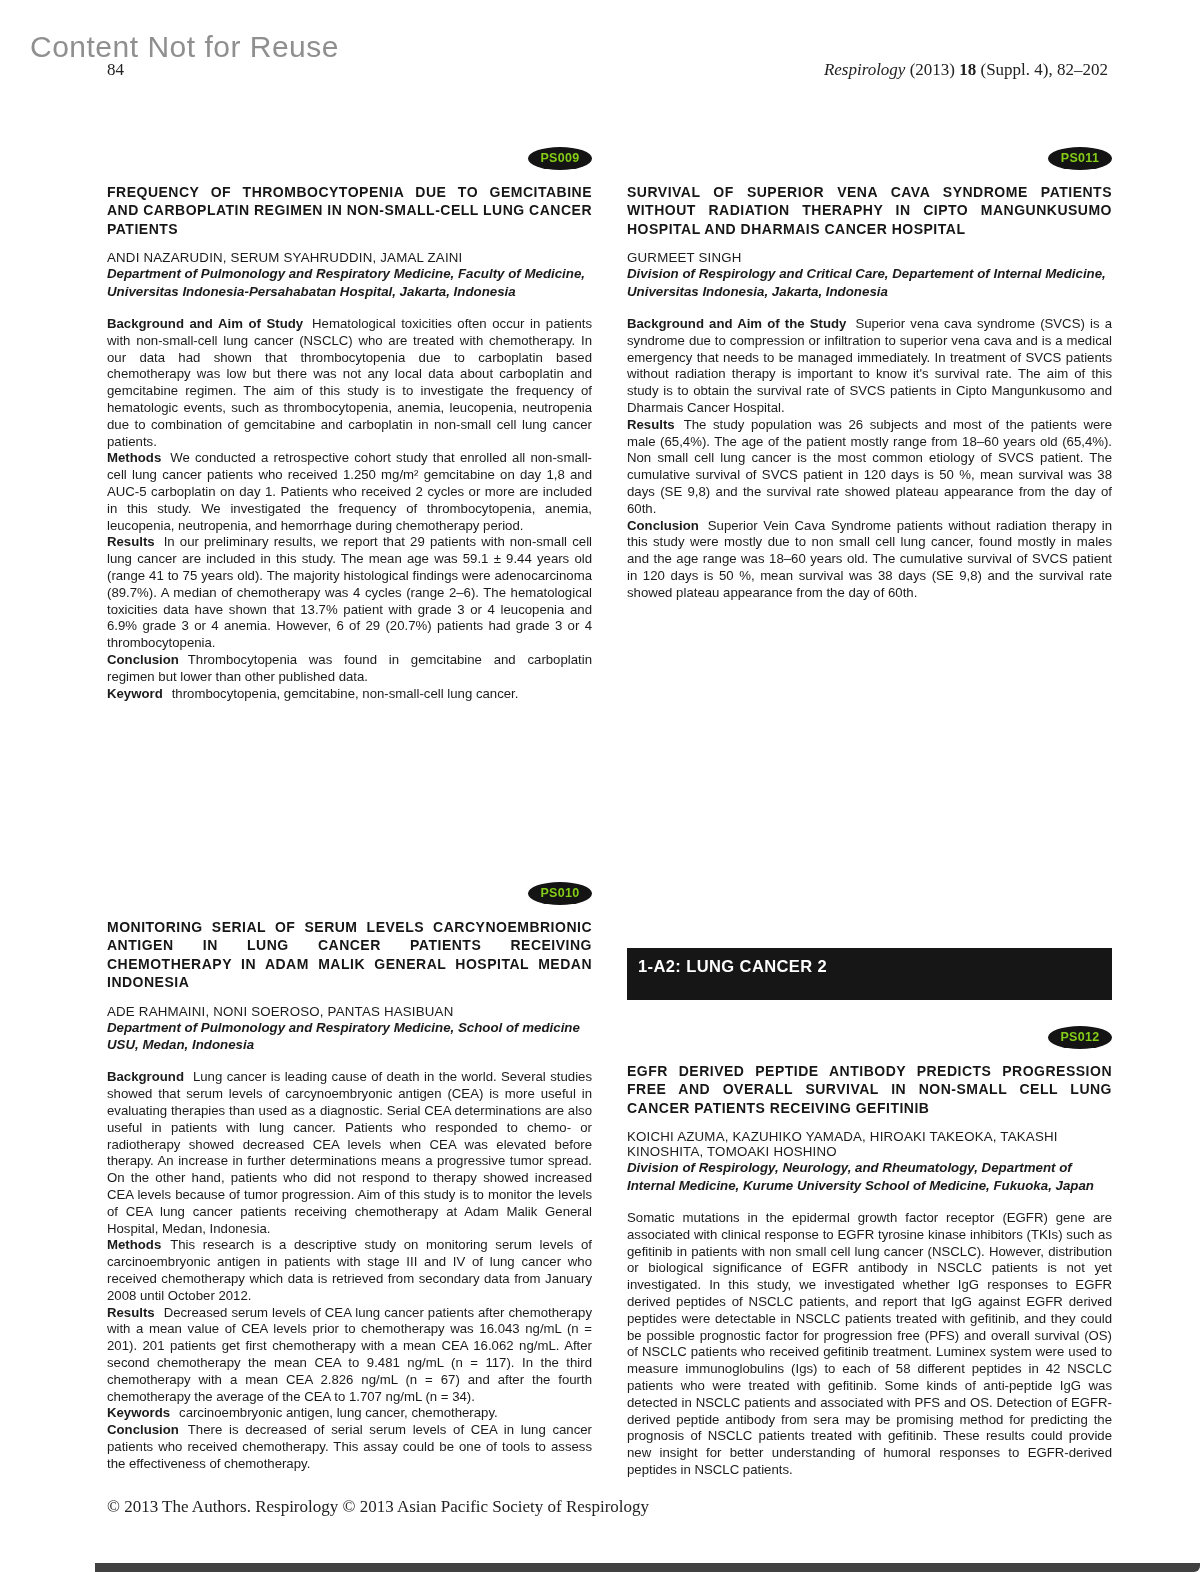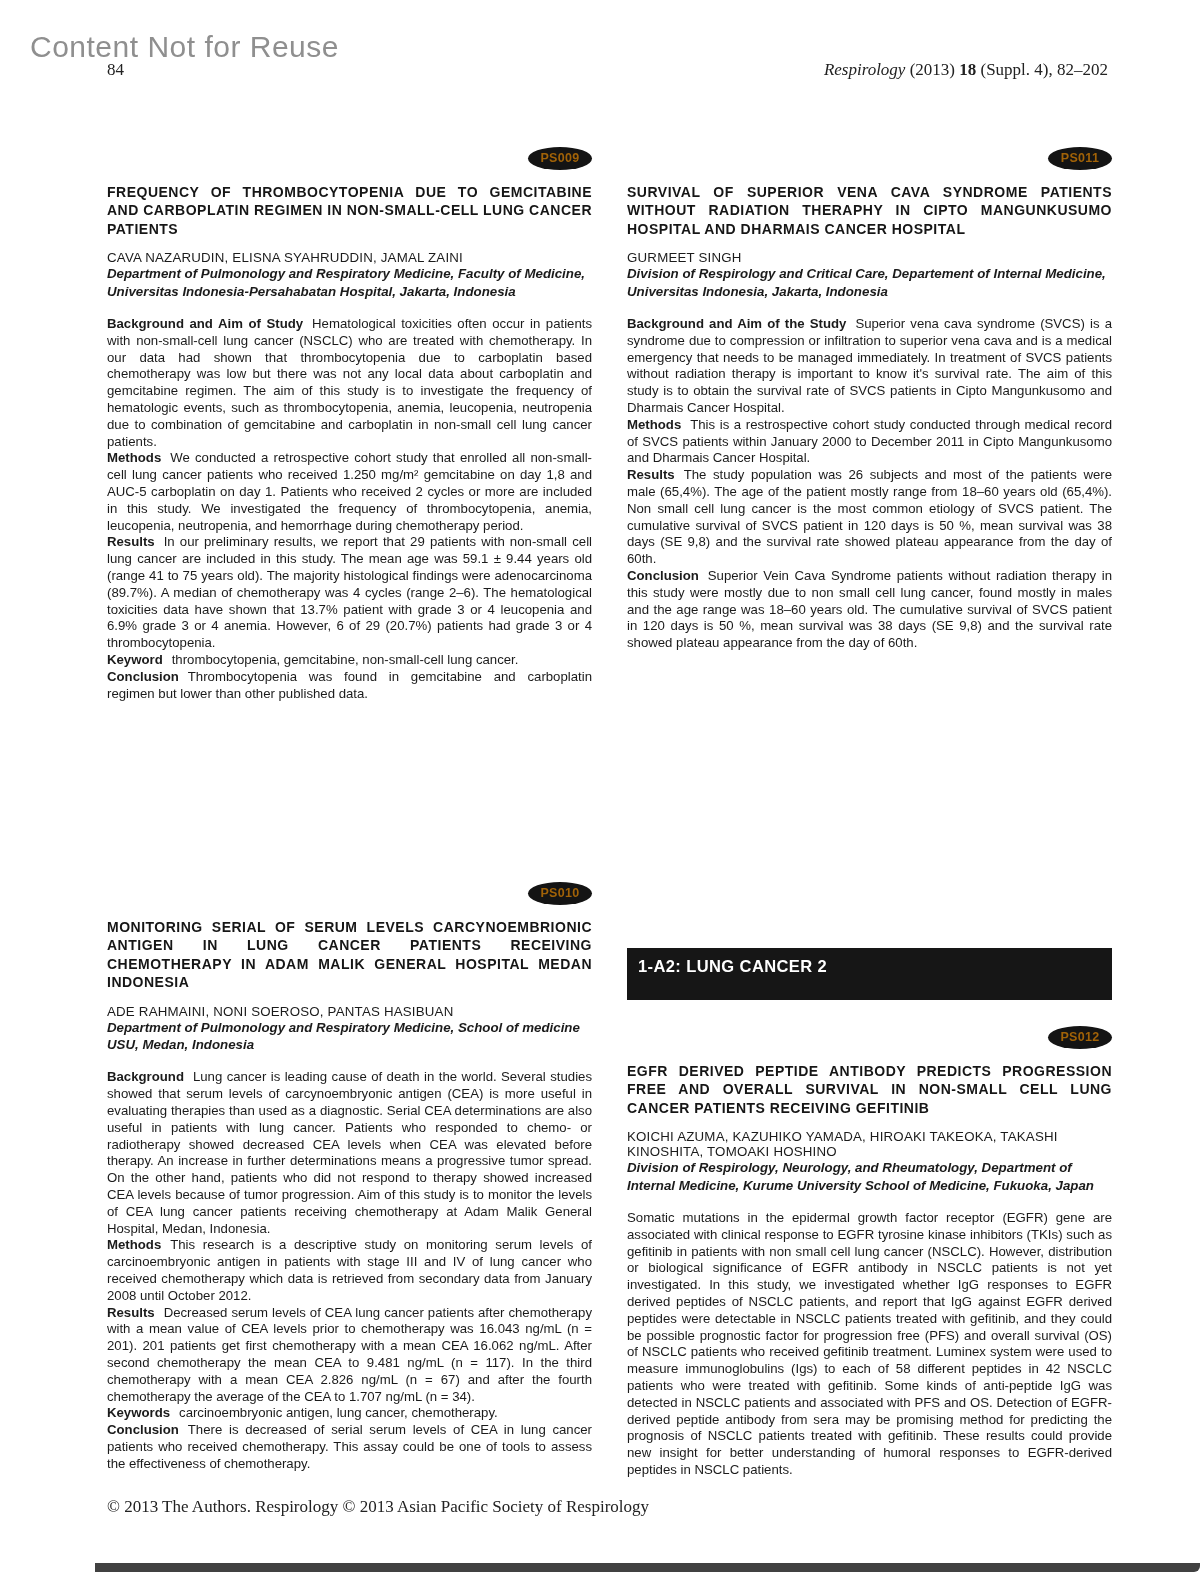--- a/index.html
+++ b/index.html
@@ -17,21 +17,21 @@
   }
   .jref {
     position:absolute; right:92px; top:60px;
     font-family:"Liberation Serif", serif; font-size:17px; color:#222;
   }
   .jref .it { font-style:italic; }
   .jref .b  { font-weight:bold; }
 
   .abstract { position:absolute; width:485px; }
   .badge {
-    margin-left:auto; width:64px; height:23px; background:#141414; color:#a16207;
+    margin-left:auto; width:64px; height:23px; background:#141414; color:#84cc16;
     border-radius:50%; text-align:center; line-height:23px;
     font-size:12.5px; font-weight:bold; letter-spacing:0.3px;
   }
   .title {
     margin-top:13px; font-weight:bold; font-size:14px; line-height:1.32;
     letter-spacing:0.5px; text-align:justify; color:#161616;
   }
   .authors { margin-top:12px; font-size:13.3px; letter-spacing:0.2px; }
   .affil   { font-style:italic; font-size:13.3px; line-height:1.3;font-weight:bold; }
   .bodytext { margin-top:16px; font-size:13.2px; line-height:16.8px; text-align:justify; }
@@ -65,39 +65,38 @@
 
   <div class="watermark">Content Not for Reuse</div>
 
   <div class="pageno">84</div>
 
   <div class="jref"><span class="it">Respirology</span><span> (2013) </span><span class="b">18</span><span> (Suppl. 4), 82–202</span></div>
 
   <div class="abstract" id="ps009">
     <div class="badge">PS009</div>
     <div class="title">FREQUENCY OF THROMBOCYTOPENIA DUE TO GEMCITABINE AND CARBOPLATIN REGIMEN IN NON-SMALL-CELL LUNG CANCER PATIENTS</div>
-    <div class="authors">CAVA NAZARUDIN, ELISNA SYAHRUDDIN, JAMAL ZAINI</div>
+    <div class="authors">ANDI NAZARUDIN, SERUM SYAHRUDDIN, JAMAL ZAINI</div>
     <div class="affil">Department of Pulmonology and Respiratory Medicine, Faculty of Medicine, Universitas Indonesia-Persahabatan Hospital, Jakarta, Indonesia</div>
     <div class="bodytext">
       <p class="sec"><span class="plabel">Background and Aim of Study</span><span>Hematological toxicities often occur in patients with non-small-cell lung cancer (NSCLC) who are treated with chemotherapy. In our data had shown that thrombocytopenia due to carboplatin based chemotherapy was low but there was not any local data about carboplatin and gemcitabine regimen. The aim of this study is to investigate the frequency of hematologic events, such as thrombocytopenia, anemia, leucopenia, neutropenia due to combination of gemcitabine and carboplatin in non-small cell lung cancer patients.</span></p>
       <p class="sec"><span class="plabel">Methods</span><span>We conducted a retrospective cohort study that enrolled all non-small-cell lung cancer patients who received 1.250 mg/m² gemcitabine on day 1,8 and AUC-5 carboplatin on day 1. Patients who received 2 cycles or more are included in this study. We investigated the frequency of thrombocytopenia, anemia, leucopenia, neutropenia, and hemorrhage during chemotherapy period.</span></p>
       <p class="sec"><span class="plabel">Results</span><span>In our preliminary results, we report that 29 patients with non-small cell lung cancer are included in this study. The mean age was 59.1 ± 9.44 years old (range 41 to 75 years old). The majority histological findings were adenocarcinoma (89.7%). A median of chemotherapy was 4 cycles (range 2–6). The hematological toxicities data have shown that 13.7% patient with grade 3 or 4 leucopenia and 6.9% grade 3 or 4 anemia. However, 6 of 29 (20.7%) patients had grade 3 or 4 thrombocytopenia.</span></p>
+      <p class="sec"><span class="plabel">Conclusion</span><span>Thrombocytopenia was found in gemcitabine and carboplatin regimen but lower than other published data.</span></p>
       <p class="sec"><span class="plabel">Keyword</span><span>thrombocytopenia, gemcitabine, non-small-cell lung cancer.</span></p>
-      <p class="sec"><span class="plabel">Conclusion</span><span>Thrombocytopenia was found in gemcitabine and carboplatin regimen but lower than other published data.</span></p>
     </div>
   </div>
 
   <div class="abstract" id="ps011">
     <div class="badge">PS011</div>
     <div class="title">SURVIVAL OF SUPERIOR VENA CAVA SYNDROME PATIENTS WITHOUT RADIATION THERAPHY IN CIPTO MANGUNKUSUMO HOSPITAL AND DHARMAIS CANCER HOSPITAL</div>
     <div class="authors">GURMEET SINGH</div>
     <div class="affil">Division of Respirology and Critical Care, Departement of Internal Medicine, Universitas Indonesia, Jakarta, Indonesia</div>
     <div class="bodytext">
       <p class="sec"><span class="plabel">Background and Aim of the Study</span><span>Superior vena cava syndrome (SVCS) is a syndrome due to compression or infiltration to superior vena cava and is a medical emergency that needs to be managed immediately. In treatment of SVCS patients without radiation therapy is important to know it's survival rate. The aim of this study is to obtain the survival rate of SVCS patients in Cipto Mangunkusomo and Dharmais Cancer Hospital.</span></p>
-      <p class="sec"><span class="plabel">Methods</span><span>This is a restrospective cohort study conducted through medical record of SVCS patients within January 2000 to December 2011 in Cipto Mangunkusomo and Dharmais Cancer Hospital.</span></p>
       <p class="sec"><span class="plabel">Results</span><span>The study population was 26 subjects and most of the patients were male (65,4%). The age of the patient mostly range from 18–60 years old (65,4%). Non small cell lung cancer is the most common etiology of SVCS patient. The cumulative survival of SVCS patient in 120 days is 50 %, mean survival was 38 days (SE 9,8) and the survival rate showed plateau appearance from the day of 60th.</span></p>
       <p class="sec"><span class="plabel">Conclusion</span><span>Superior Vein Cava Syndrome patients without radiation therapy in this study were mostly due to non small cell lung cancer, found mostly in males and the age range was 18–60 years old. The cumulative survival of SVCS patient in 120 days is 50 %, mean survival was 38 days (SE 9,8) and the survival rate showed plateau appearance from the day of 60th.</span></p>
     </div>
   </div>
 
   <div class="abstract" id="ps010">
     <div class="badge">PS010</div>
     <div class="title">MONITORING SERIAL OF SERUM LEVELS CARCYNOEMBRIONIC ANTIGEN IN LUNG CANCER PATIENTS RECEIVING CHEMOTHERAPY IN ADAM MALIK GENERAL HOSPITAL MEDAN INDONESIA</div>
     <div class="authors">ADE RAHMAINI, NONI SOEROSO, PANTAS HASIBUAN</div>
     <div class="affil">Department of Pulmonology and Respiratory Medicine, School of medicine USU, Medan, Indonesia</div>

